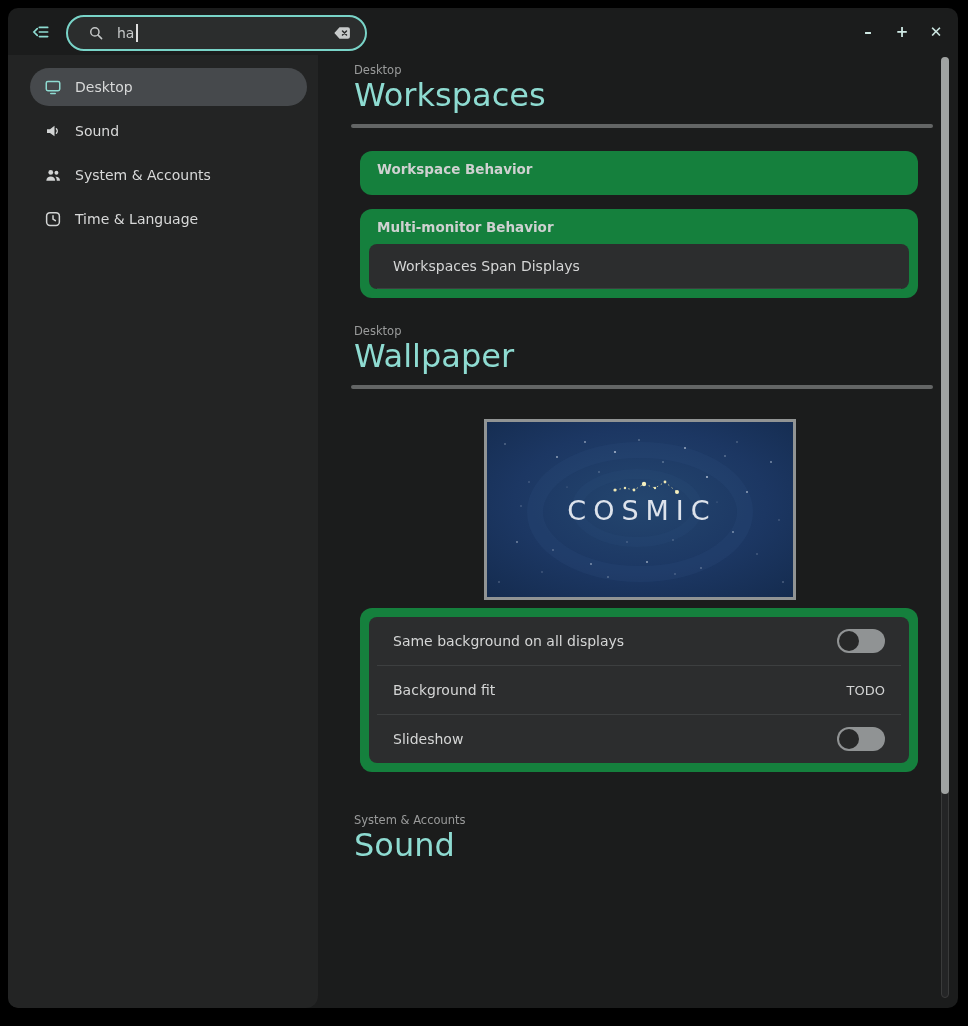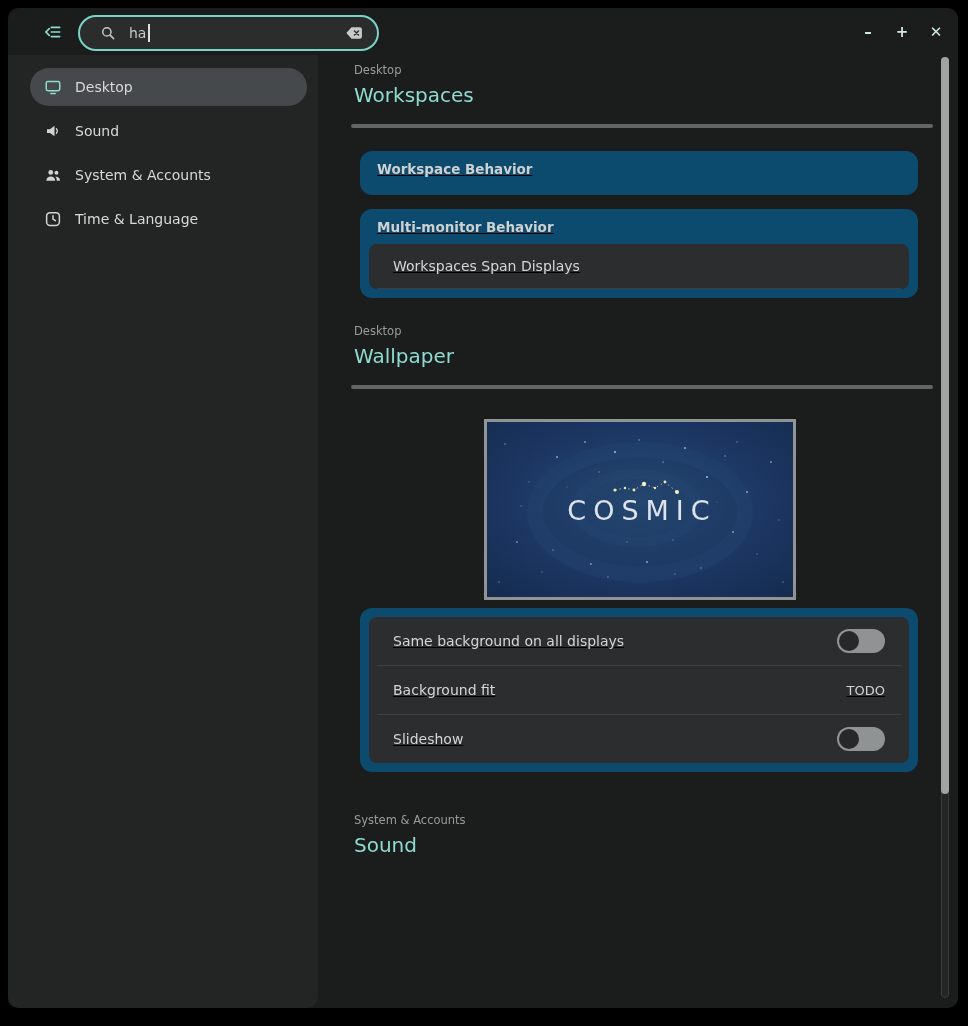--- a/index.html
+++ b/index.html
@@ -2,21 +2,21 @@
 <html><head>
 <meta charset="utf-8">
 <style>
   * { margin:0; padding:0; box-sizing:border-box; }
   html,body { width:968px; height:1026px; background:#000; font-family:"DejaVu Sans", sans-serif; }
   .stage { position:relative; width:968px; height:1026px; background:#000; overflow:hidden; }
   .window { position:absolute; left:8px; top:8px; width:950px; height:1000px;
             background:#1b1c1c; border-radius:10px; overflow:hidden; }
 
   
-  .topbar { position:absolute; top:0; left:12px; right:0; height:47px; }
+  .topbar { position:absolute; top:0; left:0; right:0; height:47px; }
   .nav-toggle { position:absolute; left:21px; top:12px; width:24px; height:24px;
                 display:flex; align-items:center; justify-content:center; cursor:pointer; }
   .searchbox { position:absolute; left:58px; top:7px; width:301px; height:36px;
                border:2px solid #79d4c8; border-radius:18px; background:#2b2d2d;
                display:flex; align-items:center; padding:0 13px; }
   .searchbox .mag { flex:0 0 auto; width:18px; height:18px; margin-left:6px; }
   .search-text { margin-left:12px; font-size:14px; color:#c6c9c9; }
   .caret { width:1.5px; height:18px; background:#dedede; margin-left:2px; }
   .spacer { flex:1 1 auto; }
   .clearbtn { width:20px; height:20px; flex:0 0 auto; cursor:pointer; }
@@ -30,26 +30,26 @@
   .side-item { height:38px; border-radius:19px; display:flex; align-items:center;
                padding:0 14px; margin-bottom:6px; cursor:pointer; }
   .side-item.selected { background:#46494c; }
   .side-item .ic { width:18px; height:18px; flex:0 0 auto; margin-right:13px; }
   .side-item .lbl { font-size:14px; color:#d8d9d9; }
 
   
   .content { position:absolute; left:310px; top:47px; right:0; bottom:0;
              padding:8px 33px 0 36px; overflow:hidden; }
   .caption { font-size:11.5px; color:#9a9b9b; line-height:15px; }
-  .h1 { font-size:20px; line-height:30px; color:#8edbd1; font-weight:500; margin:2px 0 14px; }
+  .h1 { font-size:32px; line-height:30px; color:#8edbd1; font-weight:500; margin:2px 0 14px; }
   .big-divider { height:4px; width:582px; margin-left:-3px; background:#636565; border-radius:2px; }
   .sect-gap1 { height:23px; } .sect-gap2 { height:12px; }
 
-  .group { width:558px; margin:0 0 14px 6px; background:#0c4a6e; border-radius:12px;
-           padding:4px 9px 9px;text-decoration:underline; }
+  .group { width:558px; margin:0 0 14px 6px; background:#15803d; border-radius:12px;
+           padding:4px 9px 9px; }
   .group-header { font-size:13.5px; font-weight:bold; color:#cfd1d1; padding:6px 8px 9px; }
   .card { background:#2c2d2e; border-radius:8px; overflow:hidden; }
   .row { height:44px; display:flex; align-items:center; padding:0 24px;
          font-size:14px; color:#d5d6d6; cursor:pointer; }
   .row.tall { height:48px; }
   .row-divider { height:1px; background:#3d3f40; margin:0 8px; }
   .row-value { margin-left:auto; font-size:13px; color:#d2d3d3; }
 
   .toggle { margin-left:auto; width:48px; height:24px; border-radius:12px; background:#909394;
             position:relative; cursor:pointer; }

